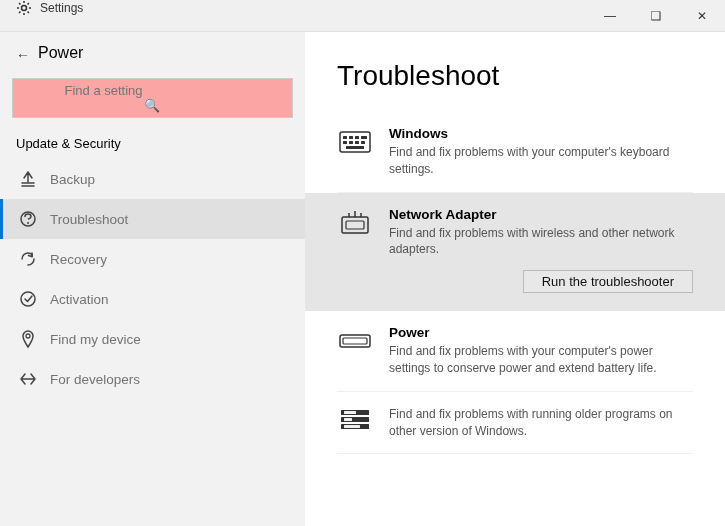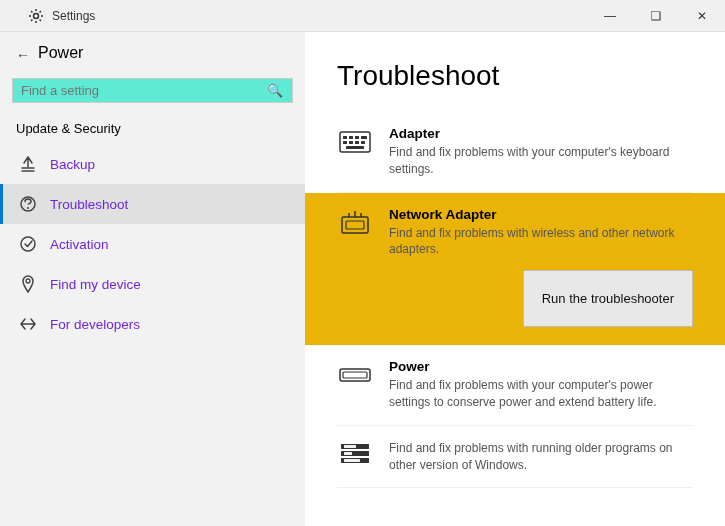--- a/index.html
+++ b/index.html
@@ -11,23 +11,23 @@
       overflow: hidden;
       display: flex;
       flex-direction: column;
     }
 
     
     .titlebar {
       height: 32px;
       background: #f0f0f0;
       display: flex;
-      align-items: center;
+      align-items: flex-start;
       justify-content: space-between;
-      padding: 0 0 0 28px;
+      padding: 0 0 0 16px;
       border-bottom: 1px solid #e0e0e0;
       flex-shrink: 0;
     }
     .titlebar-left {
       display: flex;
       align-items: center;
       gap: 8px;
     }
     .titlebar-title {
       font-size: 12px;
@@ -77,23 +77,24 @@
     .back-arrow {
       font-size: 14px;
       color: #333;
       margin-right: 8px;
     }
 
     .sidebar-search {
       margin: 4px 12px 12px 12px;
       display: flex;
       align-items: center;
-      background: #5eead4;
+      background: #fca5a5;
       border: 1px solid #ccc;
       padding: 4px 8px;
+      flex-direction: column;
     }
     .sidebar-search input {
       border: none;
       outline: none;
       background: transparent;
       font-size: 13px;
       flex: 1;
       color: #666;
     }
     .search-icon-btn {
@@ -107,21 +108,21 @@
       padding: 6px 16px 8px 16px;
       color: #000;
     }
 
     .sidebar-item {
       display: flex;
       align-items: center;
       padding: 10px 16px;
       cursor: pointer;
       font-size: 13.5px;
-      color: #6d28d9;
+      color: #737373;
       position: relative;
     }
     .sidebar-item.active {
       background: #e0e0e0;
     }
     .sidebar-item.active::before {
       content: '';
       position: absolute;
       left: 0;
       top: 0;
@@ -156,21 +157,21 @@
     }
 
     .troubleshoot-item {
       padding: 14px 0;
       display: flex;
       align-items: flex-start;
       gap: 16px;
       border-bottom: 1px solid #f0f0f0;
     }
     .troubleshoot-item.highlighted {
-      background: #eab308;
+      background: #e5e5e5;
       margin: 0 -32px;
       padding: 14px 32px;
       border-bottom: none;
     }
 
     .item-icon {
       width: 36px;
       height: 28px;
       flex-shrink: 0;
       display: flex;
@@ -188,21 +189,21 @@
     }
     .item-desc {
       font-size: 12px;
       color: #555;
       line-height: 1.4;
     }
 
     .run-btn {
       display: block;
       margin: 12px 0 4px auto;
-      padding: 20px 18px;
+      padding: 3px 18px;
       background: #e8e8e8;
       border: 1px solid #bbb;
       font-size: 13px;
       cursor: pointer;
       color: #111;
     }
 
     
     svg { display: block; }
   </style>
@@ -254,20 +255,30 @@
       <div class="sidebar-item-icon">
         <svg width="20" height="20" viewBox="0 0 20 20" fill="none">
           <circle cx="10" cy="10" r="7" stroke="#444" stroke-width="1.5"></circle>
           <path d="M7 7.5c0-1.5 1-2.5 3-2.5s3 1 3 2.5c0 1.5-1.5 2-2.5 2.5" stroke="#444" stroke-width="1.5" stroke-linecap="round"></path>
           <circle cx="10" cy="14" r="1" fill="#444"></circle>
         </svg>
       </div>
       <span>Troubleshoot</span>
     </div>
 
+    <div class="sidebar-item">
+      <div class="sidebar-item-icon">
+        <svg width="20" height="20" viewBox="0 0 20 20" fill="none">
+          <path d="M4 10a6 6 0 016-6 6 6 0 014.24 1.76" stroke="#444" stroke-width="1.5" stroke-linecap="round"></path>
+          <path d="M16 10a6 6 0 01-6 6" stroke="#444" stroke-width="1.5" stroke-linecap="round"></path>
+          <path d="M14 4l.24 3.76L10.5 6.5" stroke="#444" stroke-width="1.5" stroke-linecap="round" stroke-linejoin="round"></path>
+        </svg>
+      </div>
+      <span>Recovery</span>
+    </div>
 
     <div class="sidebar-item">
       <div class="sidebar-item-icon">
         <svg width="20" height="20" viewBox="0 0 20 20" fill="none">
           <circle cx="10" cy="10" r="7" stroke="#444" stroke-width="1.5"></circle>
           <path d="M7 10l2.5 2.5L14 7" stroke="#444" stroke-width="1.5" stroke-linecap="round" stroke-linejoin="round"></path>
         </svg>
       </div>
       <span>Activation</span>
     </div>
@@ -304,21 +315,21 @@
           <rect x="16" y="6" width="4" height="3" rx="0.5" fill="#333"></rect>
           <rect x="22" y="6" width="6" height="3" rx="0.5" fill="#333"></rect>
           <rect x="4" y="11" width="4" height="3" rx="0.5" fill="#333"></rect>
           <rect x="10" y="11" width="4" height="3" rx="0.5" fill="#333"></rect>
           <rect x="16" y="11" width="4" height="3" rx="0.5" fill="#333"></rect>
           <rect x="22" y="11" width="4" height="3" rx="0.5" fill="#333"></rect>
           <rect x="7" y="16" width="18" height="3" rx="0.5" fill="#333"></rect>
         </svg>
       </div>
       <div class="item-text">
-        <div class="item-title">Adapter</div>
+        <div class="item-title">Windows</div>
         <div class="item-desc">Find and fix problems with your computer's keyboard settings.</div>
       </div>
     </div>
 
     <div class="troubleshoot-item highlighted">
       <div class="item-icon">
         <svg width="34" height="28" viewBox="0 0 34 28" fill="none">
           <rect x="4" y="8" width="26" height="16" rx="1.5" stroke="#333" stroke-width="1.5"></rect>
           <rect x="8" y="12" width="18" height="8" rx="1" stroke="#333" stroke-width="1.2"></rect>
           <line x1="11" y1="4" x2="11" y2="8" stroke="#333" stroke-width="1.5"></line>

